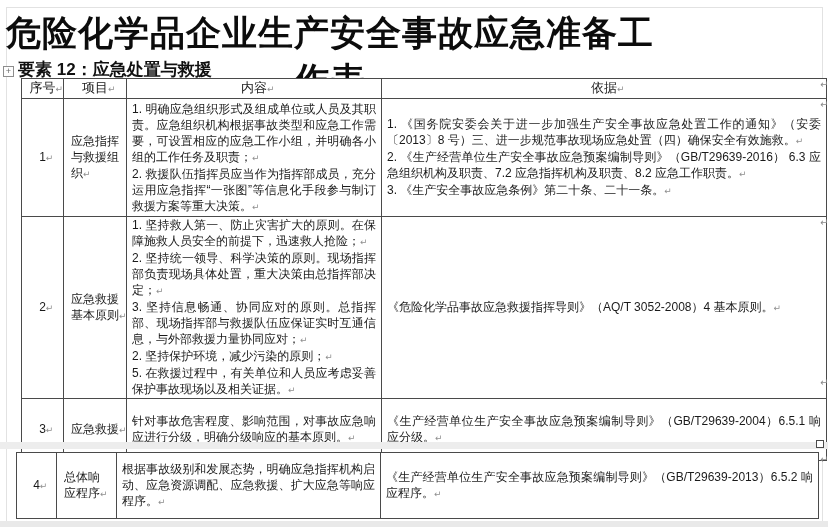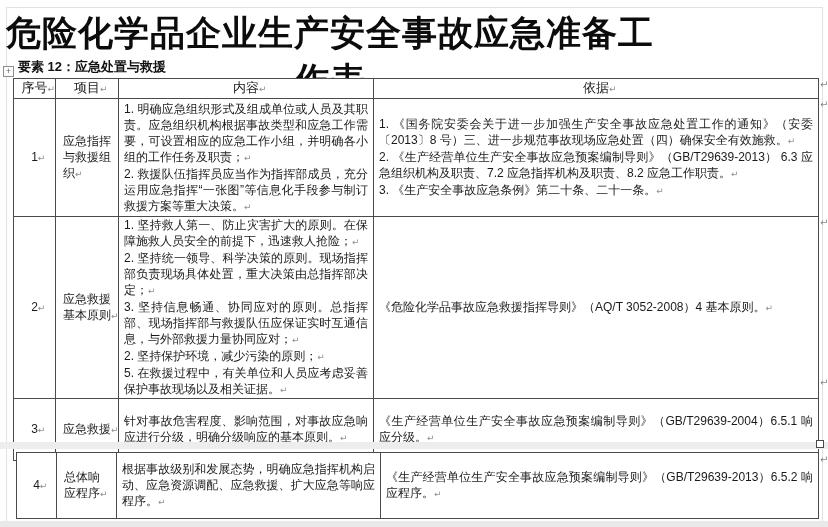--- a/index.html
+++ b/index.html
@@ -21,27 +21,27 @@
     text-align:center;font-size:35px;font-weight:bold;color:#0c0c0c;
     letter-spacing:1px;
   }
   .anchor{
     position:absolute;left:3px;top:66px;width:9px;height:9px;
     border:1px solid #8d8d8d;background:#fdfdfd;color:#6a6a6a;
     font-size:9px;line-height:8px;text-align:center;cursor:move;
   }
   .section{
     position:absolute;left:18px;top:58px;
-    font-size:13px;font-weight:bold;color:#111;
+    font-size:17px;font-weight:bold;color:#111;
   }
   table.t{
     position:absolute;border-collapse:collapse;table-layout:fixed;
     background:#ffffff;
   }
-  .t1{left:13px;top:78px;width:805px;}
+  .t1{left:21px;top:78px;width:805px;}
   .t2{left:16px;top:452px;width:802px;}
   .t td{
     border:1px solid #4a4a4a;
     font-size:12px;line-height:16px;color:#1a1a1a;
     padding:0 5px;vertical-align:middle;overflow:hidden;
   }
   tr.hdr td{text-align:center;height:19px;font-size:13px;padding:0 2px;}
   tr.r1{height:118px;}
   tr.r2{height:160px;}
   tr.r3{height:62px;}
@@ -98,21 +98,21 @@
 
       <tr class="r1">
         <td class="no"><span class="mk">1</span></td>
         <td class="item"><span class="mk">应急指挥与救援组织</span></td>
         <td class="content">
           <p class="m">1. 明确应急组织形式及组成单位或人员及其职责。应急组织机构根据事故类型和应急工作需要，可设置相应的应急工作小组，并明确各小组的工作任务及职责；</p>
           <p class="m">2. 救援队伍指挥员应当作为指挥部成员，充分运用应急指挥“一张图”等信息化手段参与制订救援方案等重大决策。</p>
         </td>
         <td class="basis">
           <p class="m">1. 《国务院安委会关于进一步加强生产安全事故应急处置工作的通知》（安委〔2013〕8 号）三、进一步规范事故现场应急处置（四）确保安全有效施救。</p>
-          <p class="m">2. 《生产经营单位生产安全事故应急预案编制导则》（GB/T29639-2013） 6.3 应急组织机构及职责、7.2 应急指挥机构及职责、8.2 应急工作职责。</p>
+          <p class="m">2. 《生产经营单位生产安全事故应急预案编制导则》（GB/T29639-2016） 6.3 应急组织机构及职责、7.2 应急指挥机构及职责、8.2 应急工作职责。</p>
           <p class="m">3. 《生产安全事故应急条例》第二十条、二十一条。</p>
         </td>
       </tr>
 
       <tr class="r2">
         <td class="no"><span class="mk">2</span></td>
         <td class="item"><span class="mk">应急救援基本原则</span></td>
         <td class="content">
           <p class="m">1. 坚持救人第一、防止灾害扩大的原则。在保障施救人员安全的前提下，迅速救人抢险；</p>
           <p class="m">2. 坚持统一领导、科学决策的原则。现场指挥部负责现场具体处置，重大决策由总指挥部决定；</p>

